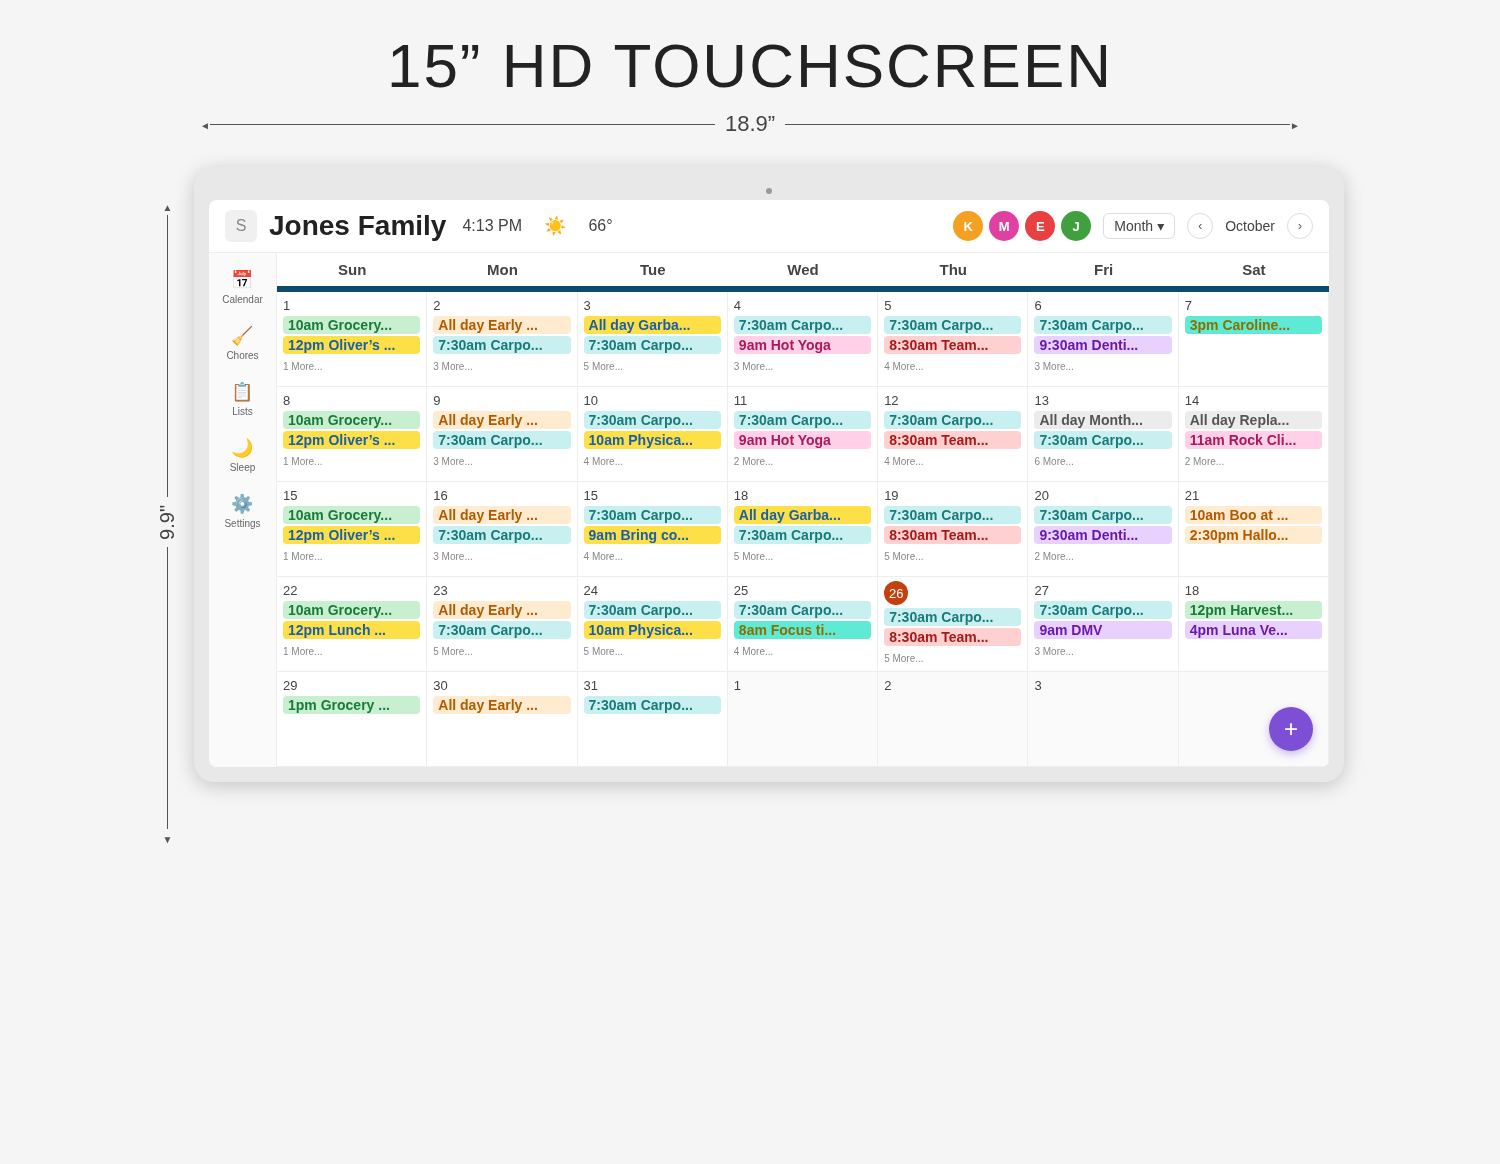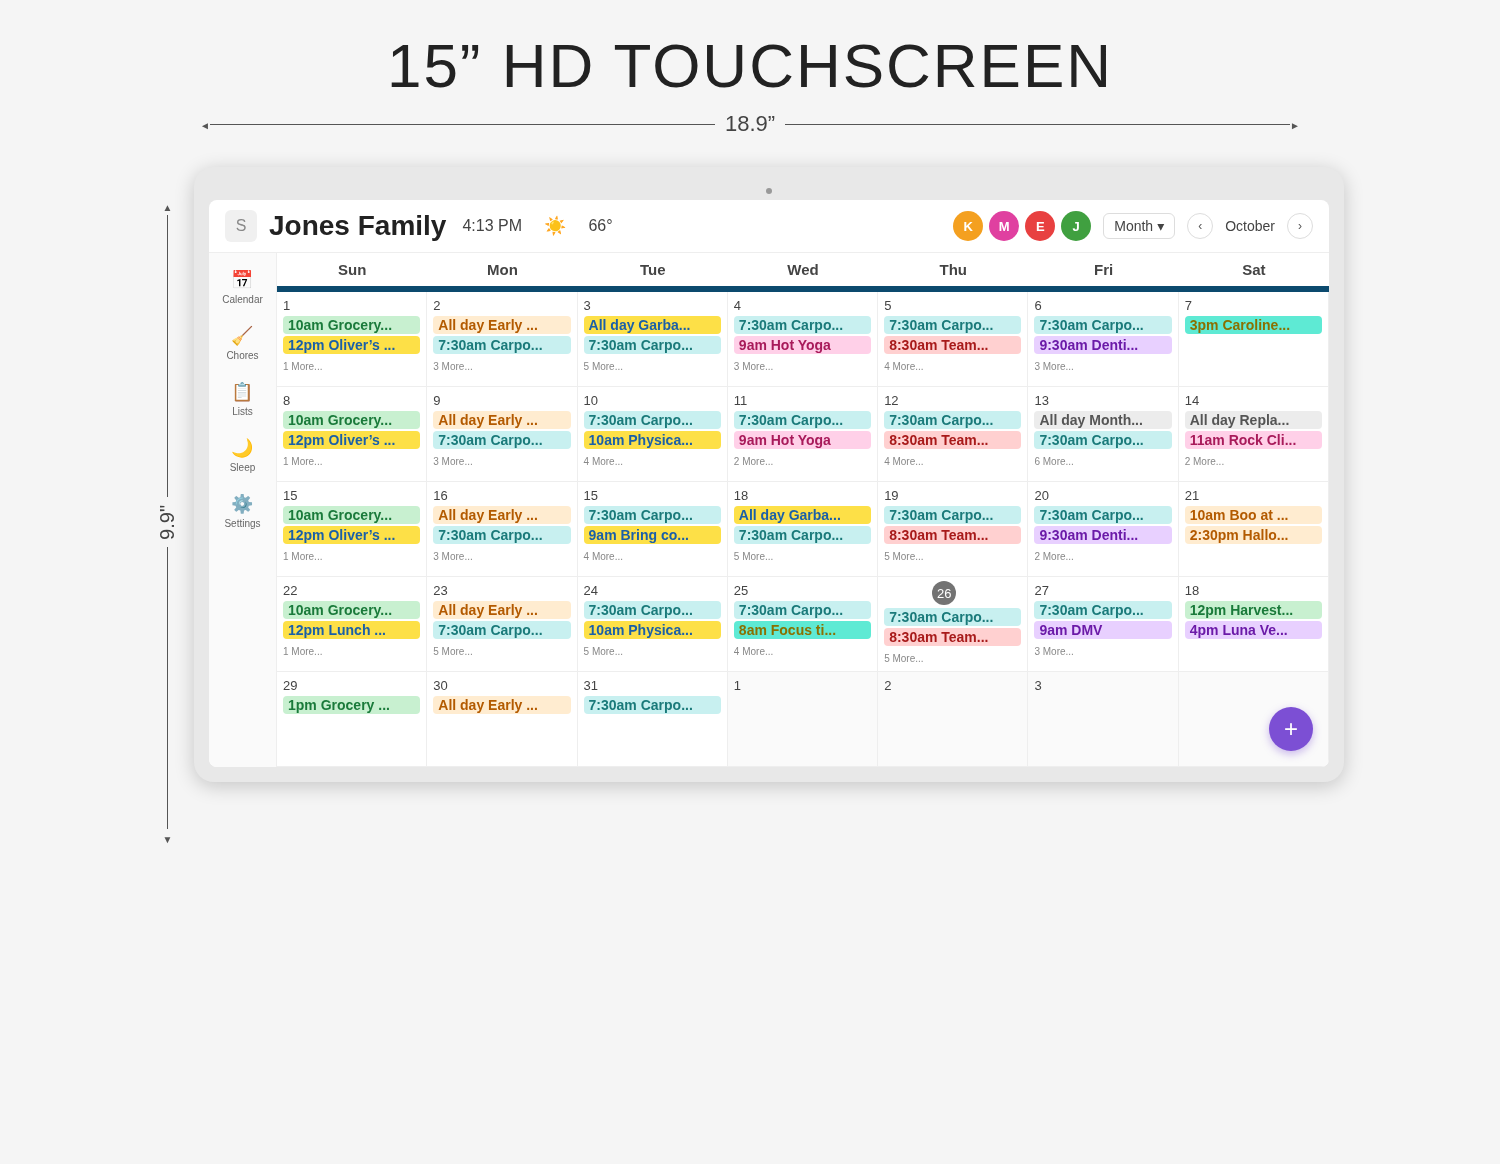--- a/index.html
+++ b/index.html
@@ -266,29 +266,28 @@
       padding: 4px 6px;
       min-height: 95px;
       background: #fff;
     }
 
     .cal-cell.other-month {
       background: #fafafa;
     }
 
     .cal-cell.today .date-num {
-      background: #737373;
+      background: #c2410c;
       color: white;
       border-radius: 50%;
       width: 24px;
       height: 24px;
       display: flex;
       align-items: center;
       justify-content: center;
-      margin-left: 48px;
     }
 
     .date-num {
       font-size: 13px;
       color: #444;
       font-weight: 500;
       margin-bottom: 3px;
       display: inline-block;
     }
 

